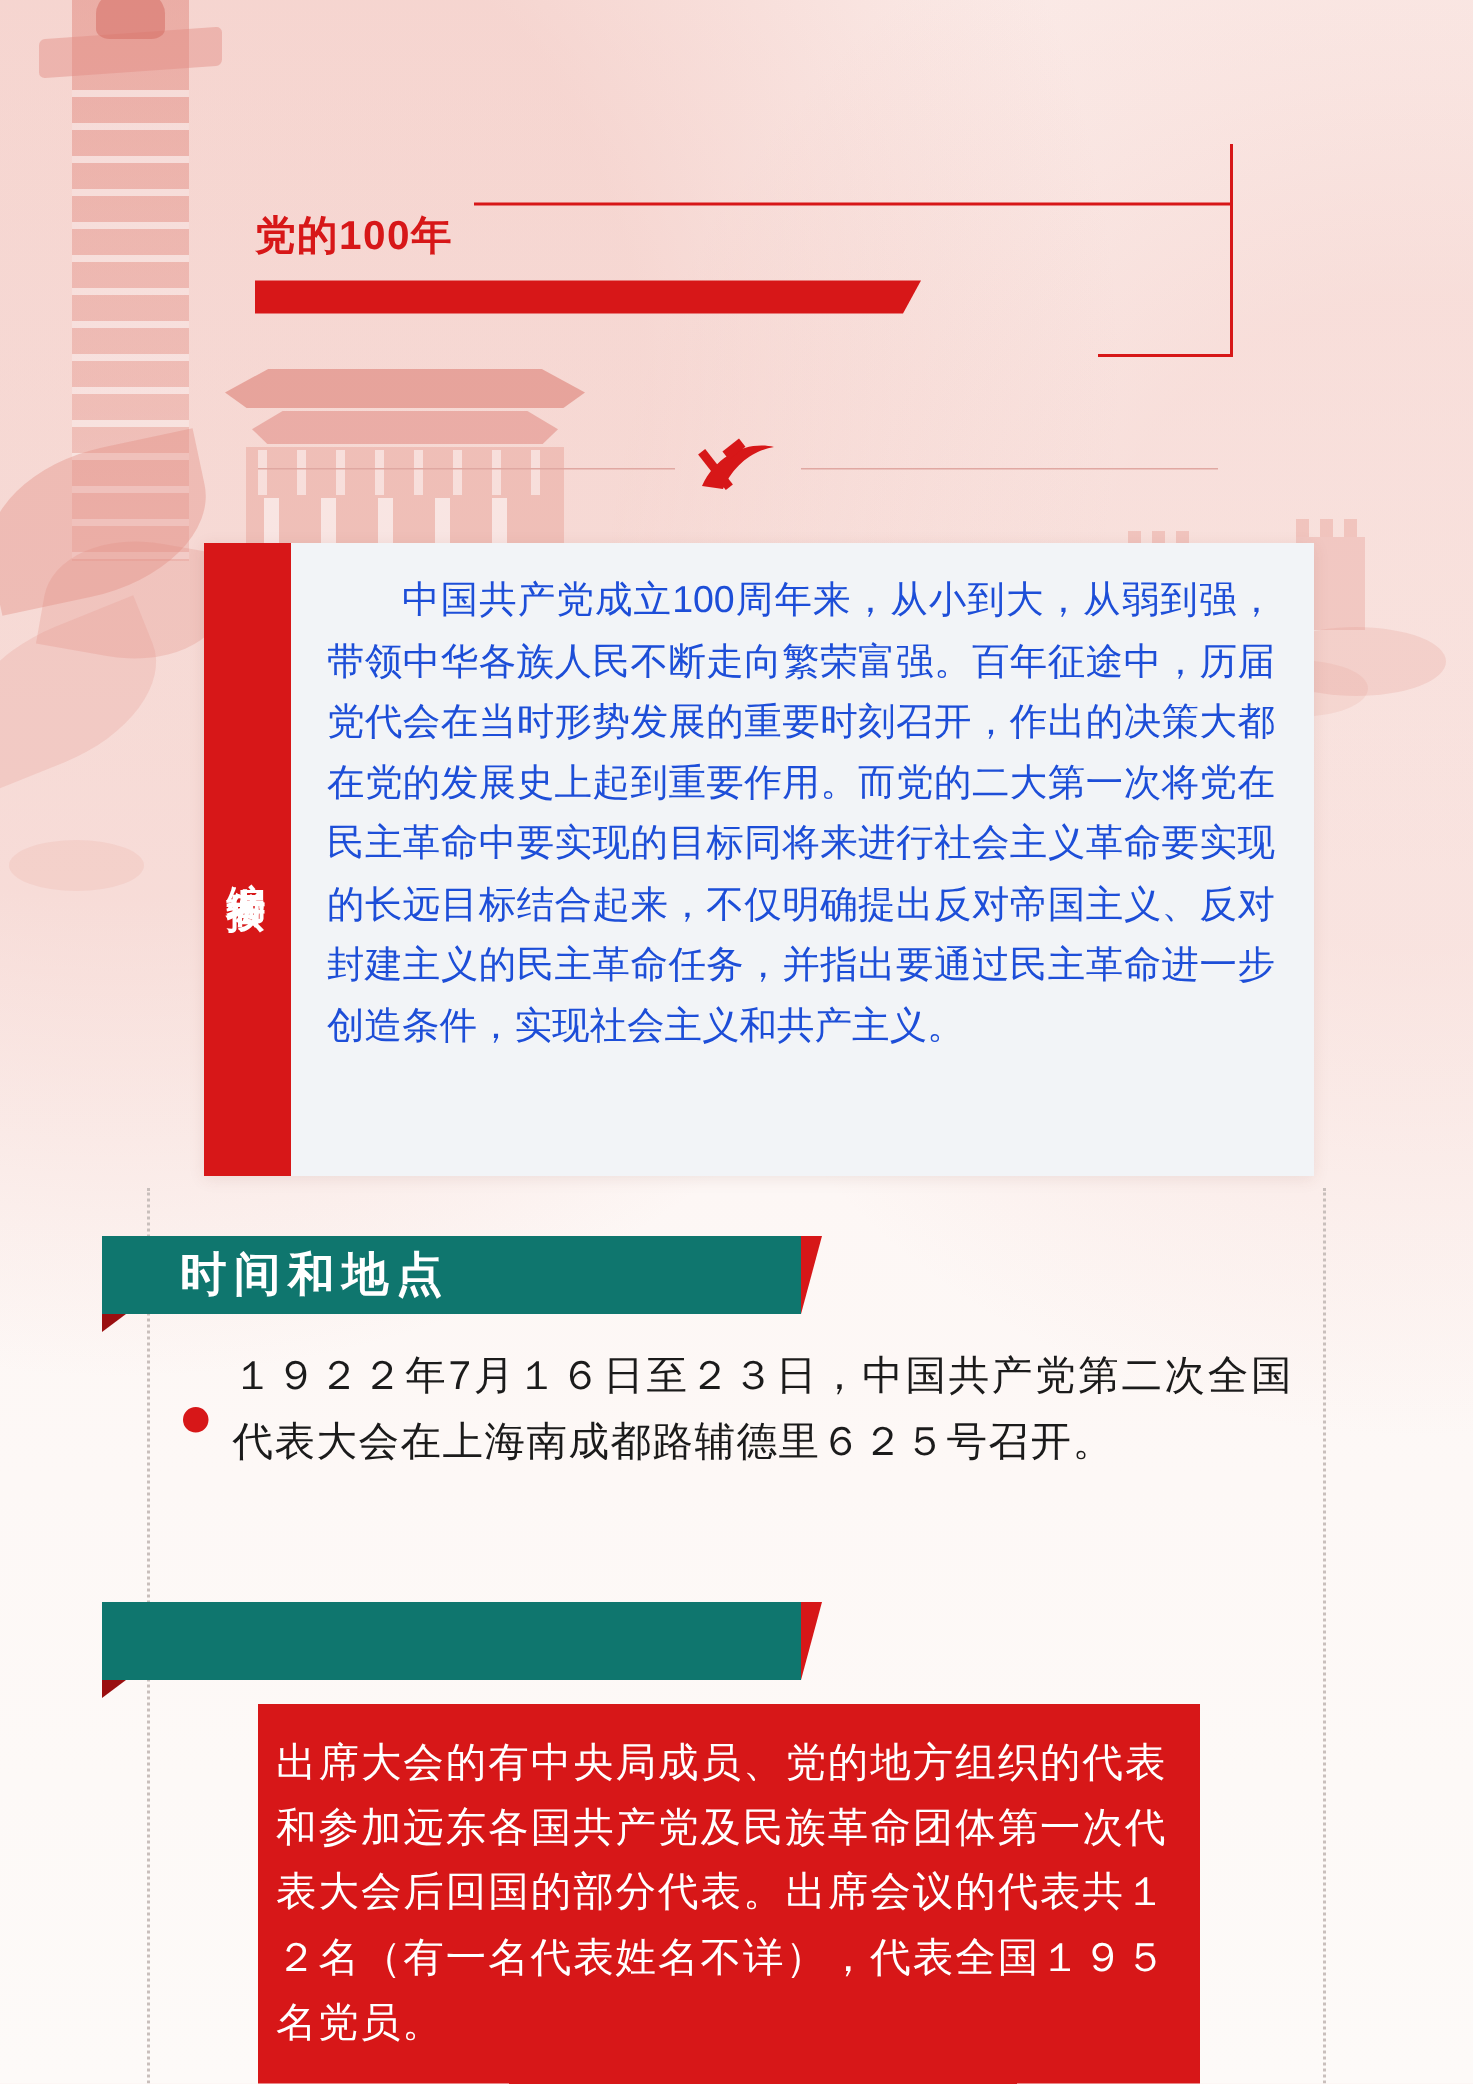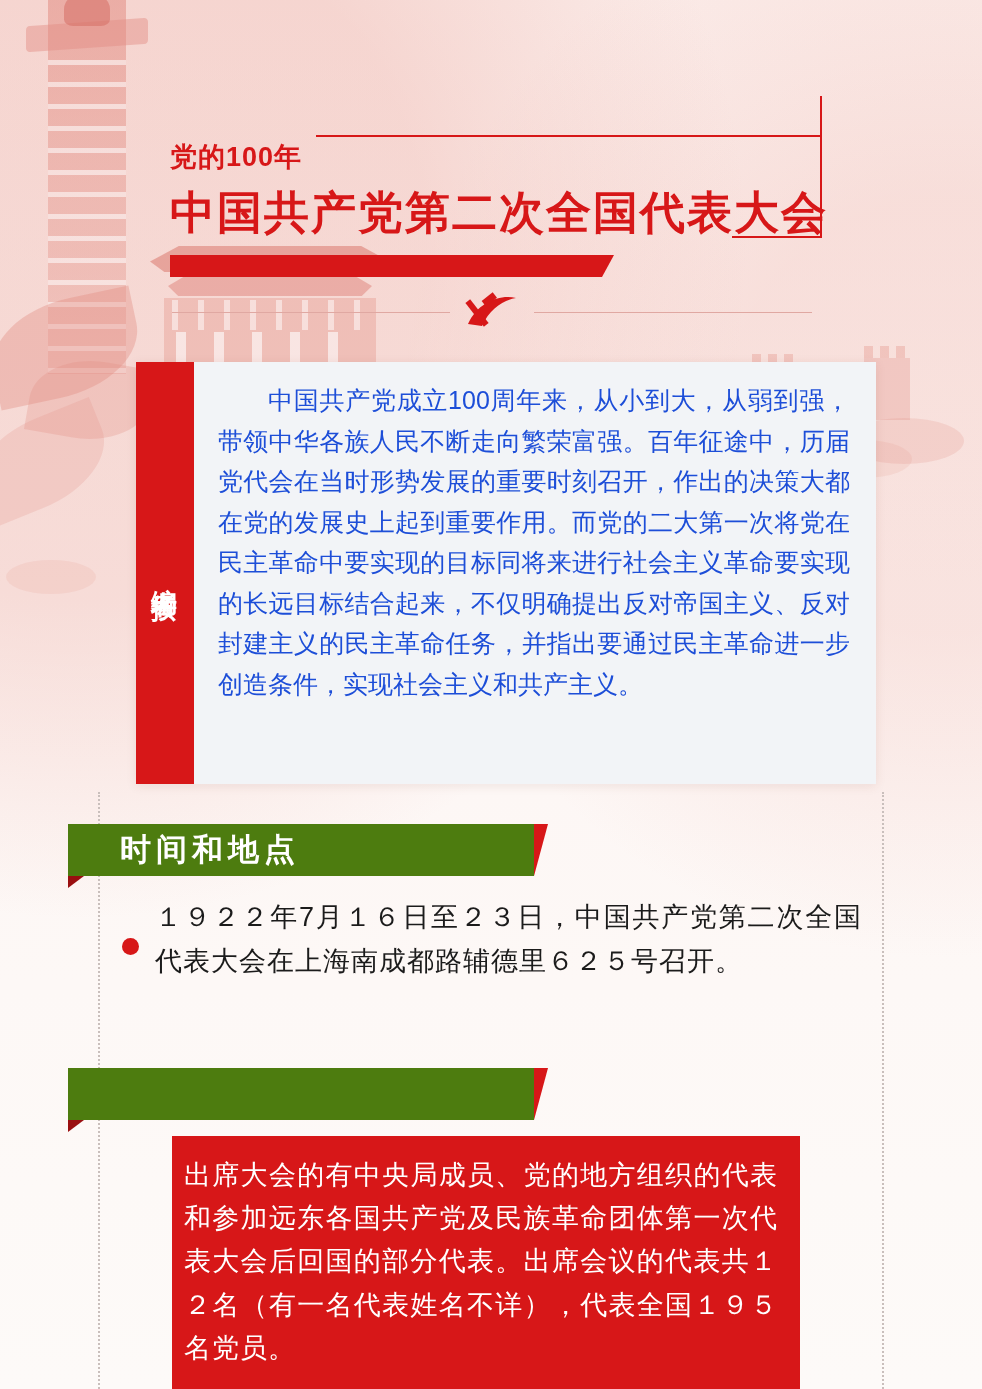--- a/index.html
+++ b/index.html
@@ -148,21 +148,21 @@
   }
   .note-body {
     flex: 1; background: #f2f4f7; padding: 18px 26px 18px 24px;
     font-size: 25px; line-height: 1.62; color: #1d4ed8;
     text-align: justify; text-indent: 2em;
   }
 
   
   .sec-head {
     position: absolute; left: 68px; height: 52px; width: 466px;
-    background: #4d7c0f; color: #fff;
+    background: #0f766e; color: #fff;
     display: flex; align-items: center;
     padding-left: 52px;
     font-size: 31px; font-weight: bold; letter-spacing: 5px;
   }
   .sec-head:after {
     content: ""; position: absolute; right: -14px; top: 0;
     border-top: 52px solid #d71718; border-right: 14px solid transparent;
   }
   .sec-head .notch {
     position: absolute; left: 0; top: 52px;
@@ -224,21 +224,20 @@
 <div class="dotline left"></div>
 <div class="dotline right"></div>
 
 <div class="header">
   <div class="hdr-top">
     <div class="hdr-kicker">党的100年</div>
     <div class="hdr-rule"></div>
   </div>
   <div class="hdr-corner"></div>
   <div class="hdr-corner-b"></div>
-  <div class="hdr-title">中国共产党第二次全国代表大会</div>
   <div class="hdr-bar"></div>
 </div>
 
 <div class="divider">
   <div class="ln"></div>
   <div class="emblem">
     <svg viewBox="0 0 64 44" xmlns="http://www.w3.org/2000/svg">
       <path d="M8 34 C18 12, 40 4, 56 8 C44 10, 30 18, 22 36 Z" fill="#d71718"></path>
       <rect x="14" y="8" width="6" height="30" transform="rotate(-38 17 23)" fill="#d71718"></rect>
       <rect x="22" y="6" width="14" height="7" transform="rotate(-38 29 9)" fill="#d71718"></rect>

